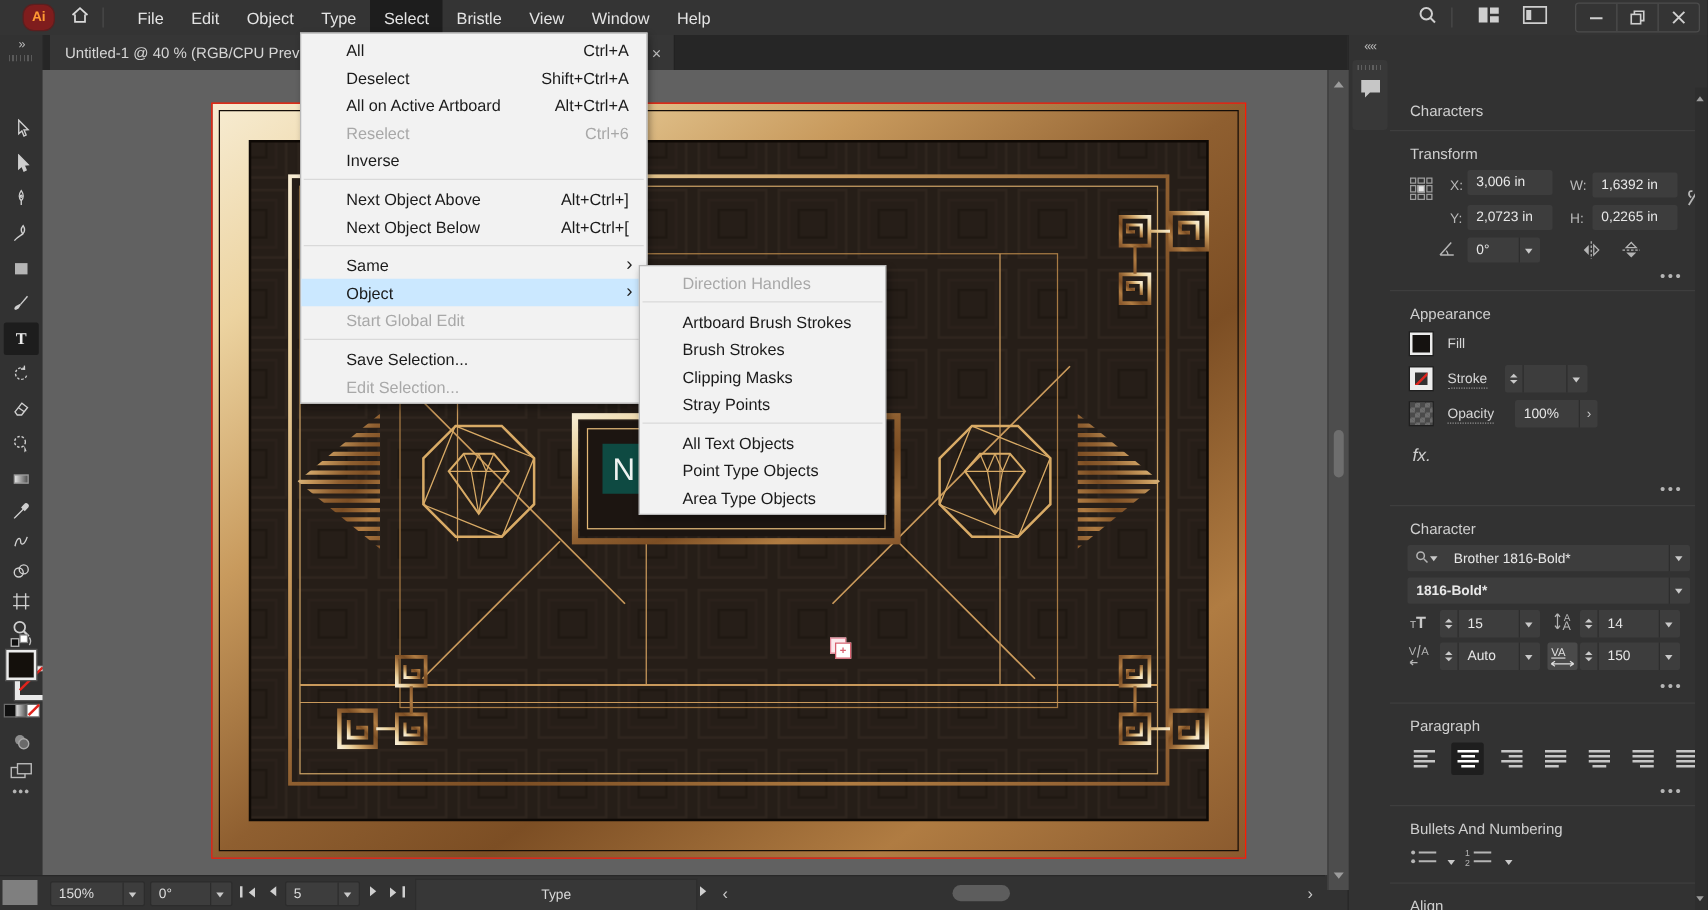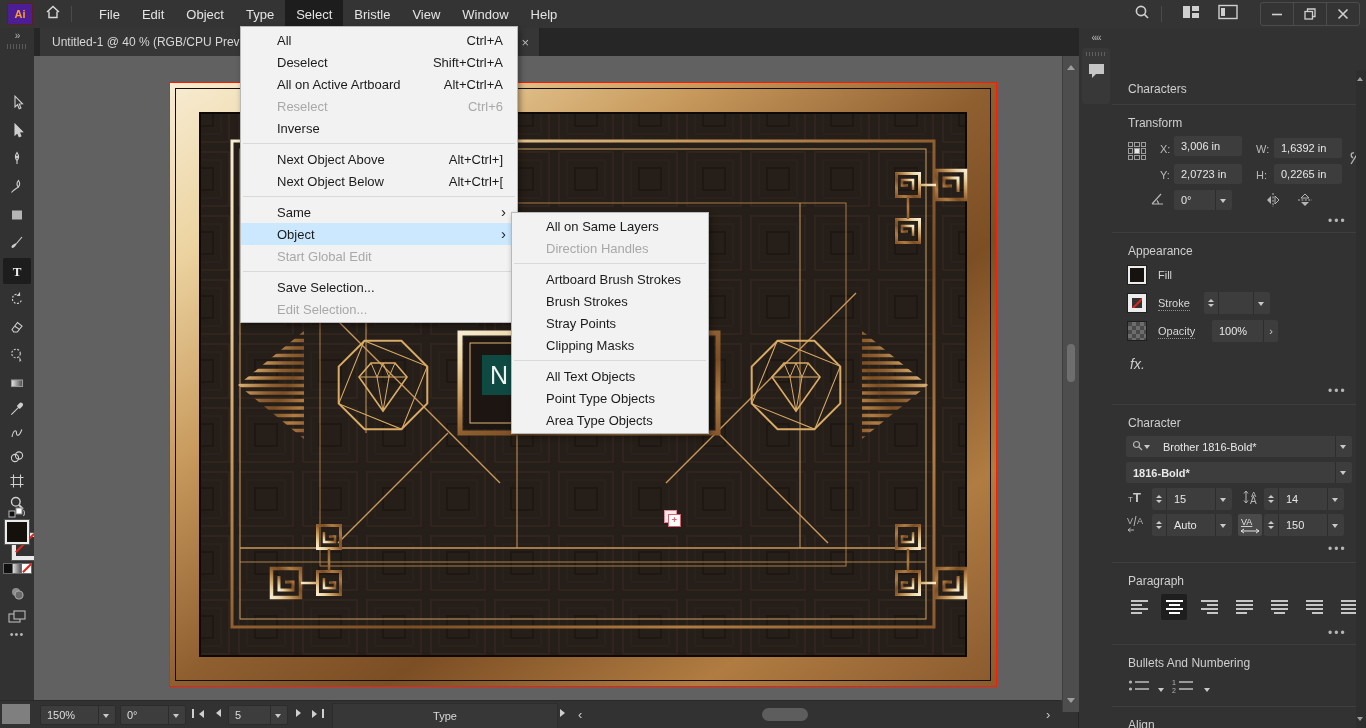--- a/index.html
+++ b/index.html
@@ -1,21 +1,21 @@
 <!DOCTYPE html>
 <html><head>
 <meta charset="utf-8">
 <style>
   html,body{margin:0;padding:0;background:#1a1a1a}
   #root{position:relative;width:1366px;height:728px;background:#323232;overflow:hidden;
         font-family:"Liberation Sans",sans-serif;-webkit-font-smoothing:antialiased}
   .a{position:absolute}
   
   .titlebar{left:0;top:0;width:1366px;height:28px;background:#343434;border-bottom:1px solid #232323;display:flex;align-items:center}
-  .ailogo{width:24px;height:20px;margin-left:7px;background:#4c1d95;border:1px solid #5a1f1f;border-radius:0;
+  .ailogo{width:24px;height:20px;margin-left:18px;background:#7f1d1d;border:1px solid #5a1f1f;border-radius:9px;
           color:#ff9a33;font-size:11px;font-weight:bold;display:flex;align-items:center;justify-content:center}
   .homeic{margin-left:12px}
   .tbsep{width:1px;height:16px;background:#4a4a4a;margin:0 10px}
   .menubar{display:flex;height:28px;margin-left:6px}
   .tm{height:28px;display:flex;align-items:center;padding:0 11px;color:#e4e4e4;font-size:13px}
   .tm.active{background:#1d1d1d}
   .tb-right{margin-left:auto;display:flex;align-items:center;height:28px}
   .winbtns{display:flex;border:1px solid #4c4c4c;border-radius:3px;margin:0 6px 0 14px;height:22px}
   .winbtn{width:32px;display:flex;align-items:center;justify-content:center;color:#cfcfcf}
   .winbtn+.winbtn{border-left:1px solid #4c4c4c}
@@ -825,24 +825,20 @@
       </div>
 
       <div class="mi disabled">
         <span class="ml">Edit Selection...</span>
         <span class="ms"></span>
       </div>
     </div>
 
   <div class="menu object-submenu">
 
-      <div class="mi">
-        <span class="ml">All on Same Layers</span>
-        <span class="ms"></span>
-      </div>
 
       <div class="mi disabled">
         <span class="ml">Direction Handles</span>
         <span class="ms"></span>
       </div>
 
       <div class="mi sep">
         
         
       </div>
@@ -851,29 +847,29 @@
         <span class="ml">Artboard Brush Strokes</span>
         <span class="ms"></span>
       </div>
 
       <div class="mi">
         <span class="ml">Brush Strokes</span>
         <span class="ms"></span>
       </div>
 
       <div class="mi">
+        <span class="ml">Clipping Masks</span>
+        <span class="ms"></span>
+      </div>
+
+      <div class="mi">
         <span class="ml">Stray Points</span>
         <span class="ms"></span>
       </div>
 
-      <div class="mi">
-        <span class="ml">Clipping Masks</span>
-        <span class="ms"></span>
-      </div>
-
       <div class="mi sep">
         
         
       </div>
 
       <div class="mi">
         <span class="ml">All Text Objects</span>
         <span class="ms"></span>
       </div>
 

